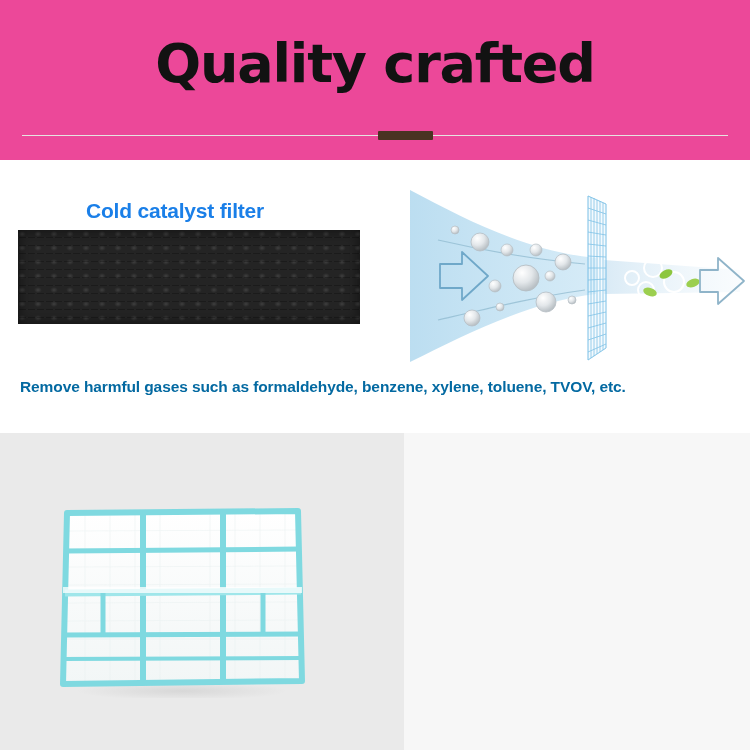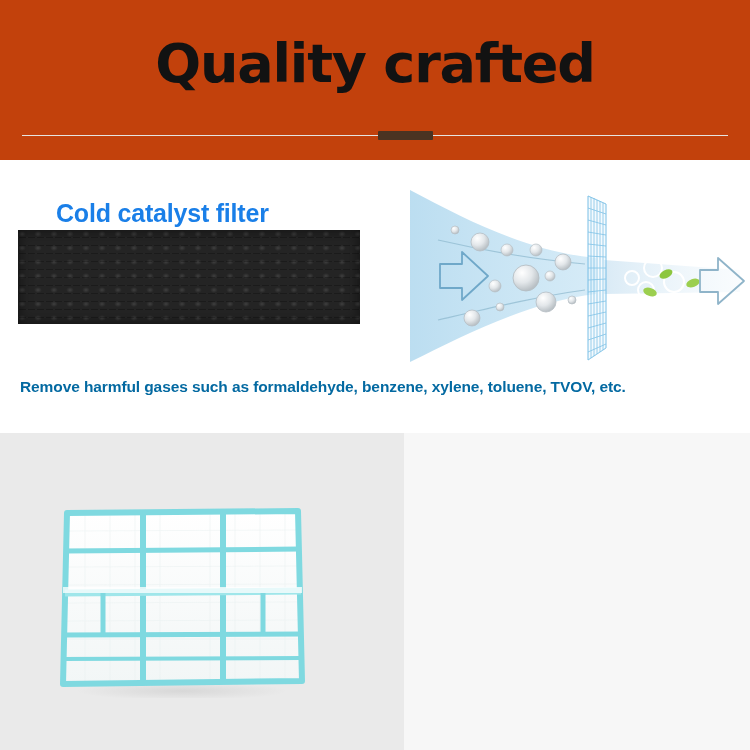--- a/index.html
+++ b/index.html
@@ -7,21 +7,21 @@
   body{
     width:750px;height:750px;
     font-family:"Liberation Sans","DejaVu Sans",sans-serif;
     background:#ffffff;overflow:hidden;
   }
   .page{position:relative;width:750px;height:750px;background:#ffffff;}
 
   
   .header{
     position:absolute;left:0;top:0;width:750px;height:160px;
-    background:#c2410c;
+    background:#ec4899;
   }
   .header-title{
     position:absolute;left:0;top:36px;width:750px;
     text-align:center;
     font-family:"DejaVu Sans","Liberation Sans",sans-serif;
     font-size:54px;font-weight:bold;letter-spacing:-1.2px;
     color:#121212;line-height:1.05;
   }
   .header-rule{
     position:absolute;left:22px;top:135px;width:706px;height:1px;
@@ -31,22 +31,22 @@
     position:absolute;left:378px;top:131px;width:55px;height:9px;
     background:#4a3322;border-radius:1px;
   }
 
   
   .sec1{
     position:absolute;left:0;top:160px;width:750px;height:273px;
     background:#ffffff;
   }
   .sec1-title{
-    position:absolute;left:56px;top:39px;
-    font-size:25px;font-weight:bold;color:#1a7fe8;letter-spacing:-0.2px;
+    position:absolute;left:86px;top:39px;
+    font-size:21px;font-weight:bold;color:#1a7fe8;letter-spacing:-0.2px;
   }
 
   
   .carbon{
     position:absolute;left:18px;top:70px;width:342px;height:94px;
     background:#2e2e2e;
     background-image:
       radial-gradient(ellipse 5px 4px at 4px 4px, #3f3f3f 0%, #242424 75%),
       radial-gradient(ellipse 5px 4px at 12px 11px, #3d3d3d 0%, #222222 75%);
     background-size:16px 14px,16px 14px;

